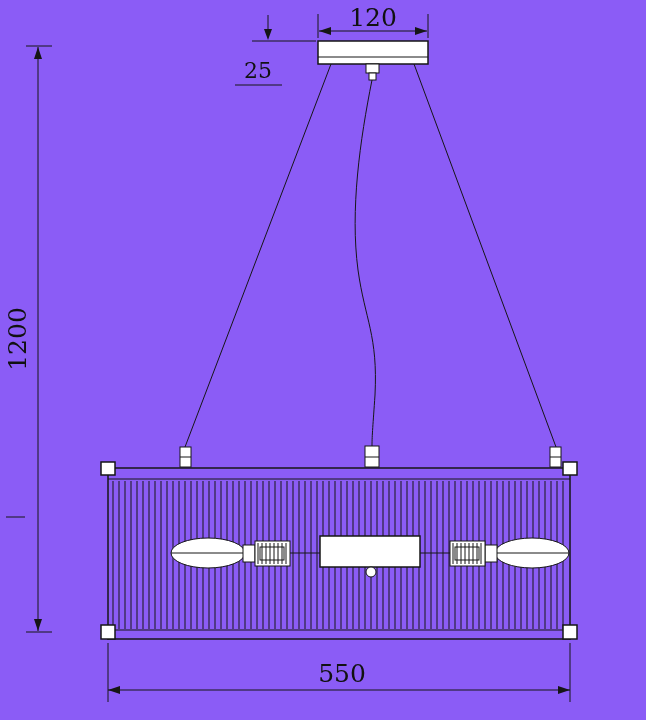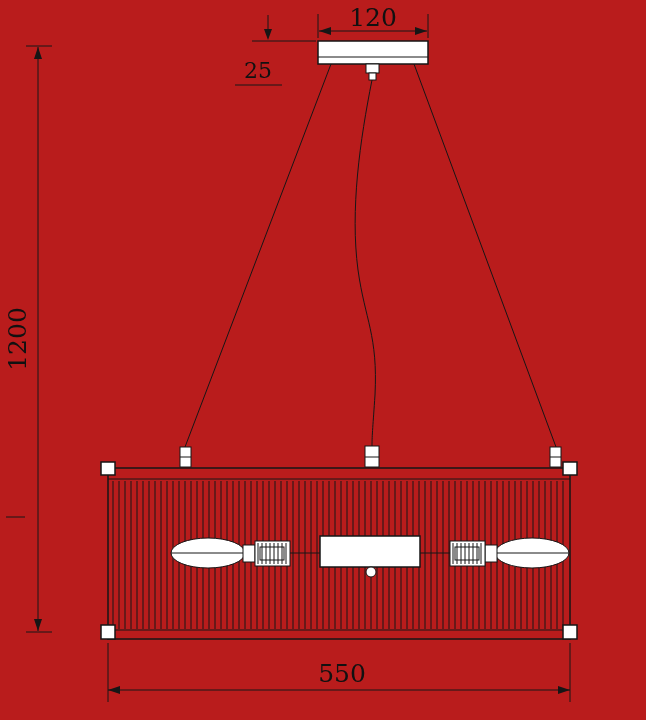--- a/index.html
+++ b/index.html
@@ -1,16 +1,16 @@
 <!DOCTYPE html>
 <html><head>
 <meta charset="utf-8">
 <style>
   html,body{margin:0;padding:0;background:#ffffff;}
-  .stage{width:646px;height:720px;background:#b91c1c;overflow:hidden;}
+  .stage{width:646px;height:720px;background:#8b5cf6;overflow:hidden;}
   svg{display:block;}
   .ln{stroke:#161616;stroke-width:1.5;fill:none;stroke-linecap:square;}
   .thin{stroke:#161616;stroke-width:1;fill:none;}
   .wh{fill:#ffffff;stroke:#161616;stroke-width:1.5;}
   .whthin{fill:#ffffff;stroke:#161616;stroke-width:1;}
   .arrow{fill:#161616;stroke:none;}
   text.dim{font:25px "DejaVu Serif", serif;fill:#111111;}
   text.dimsm{font:22px "DejaVu Serif", serif;fill:#111111;}
 </style>
 </head>

